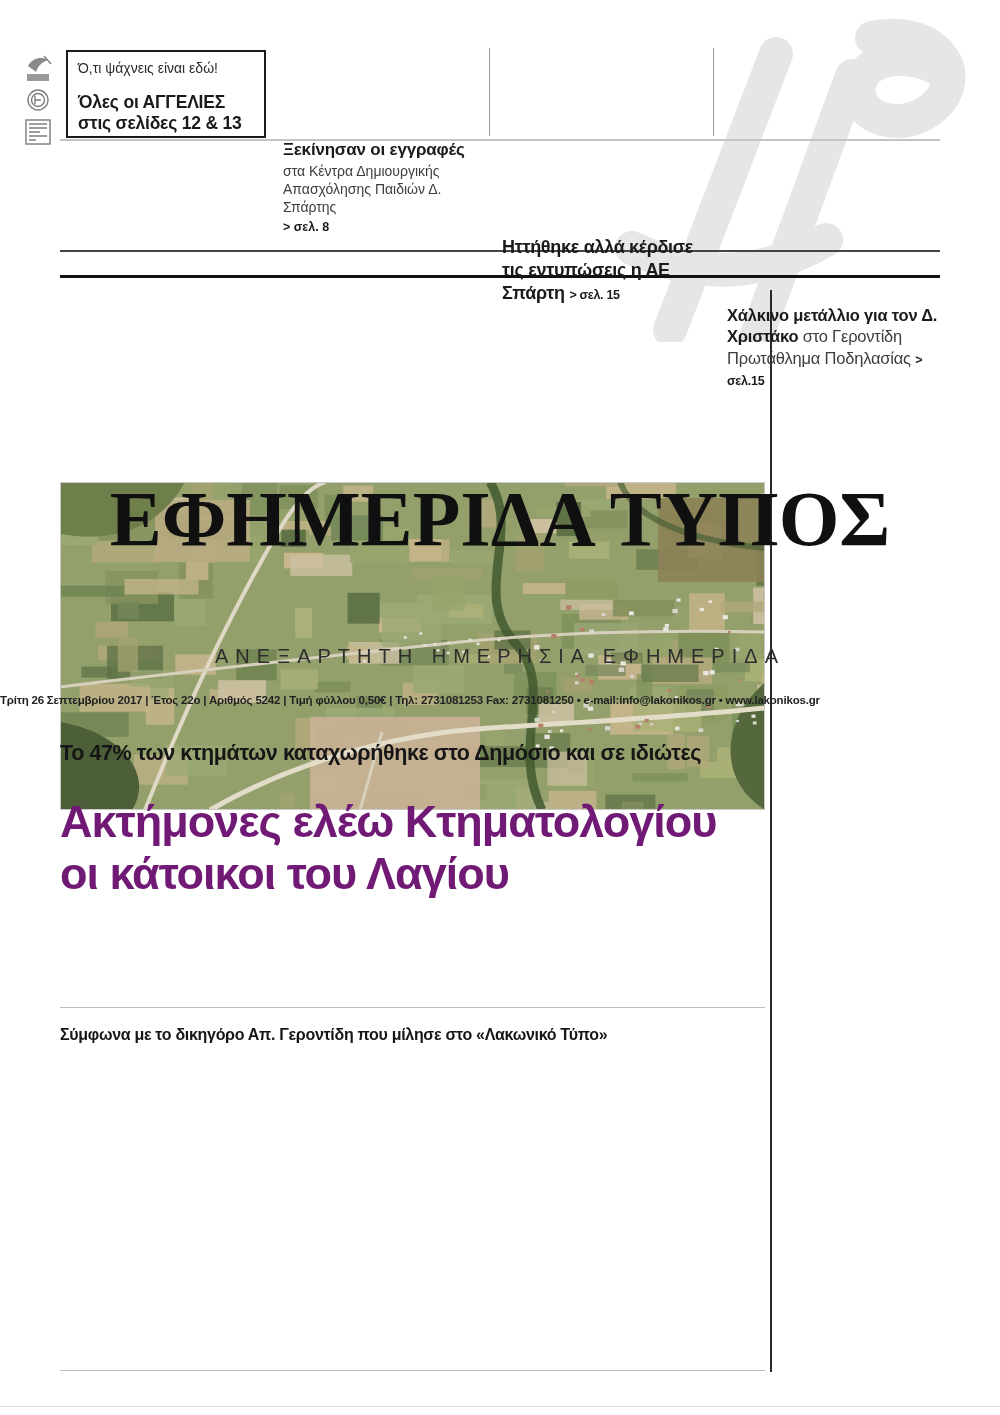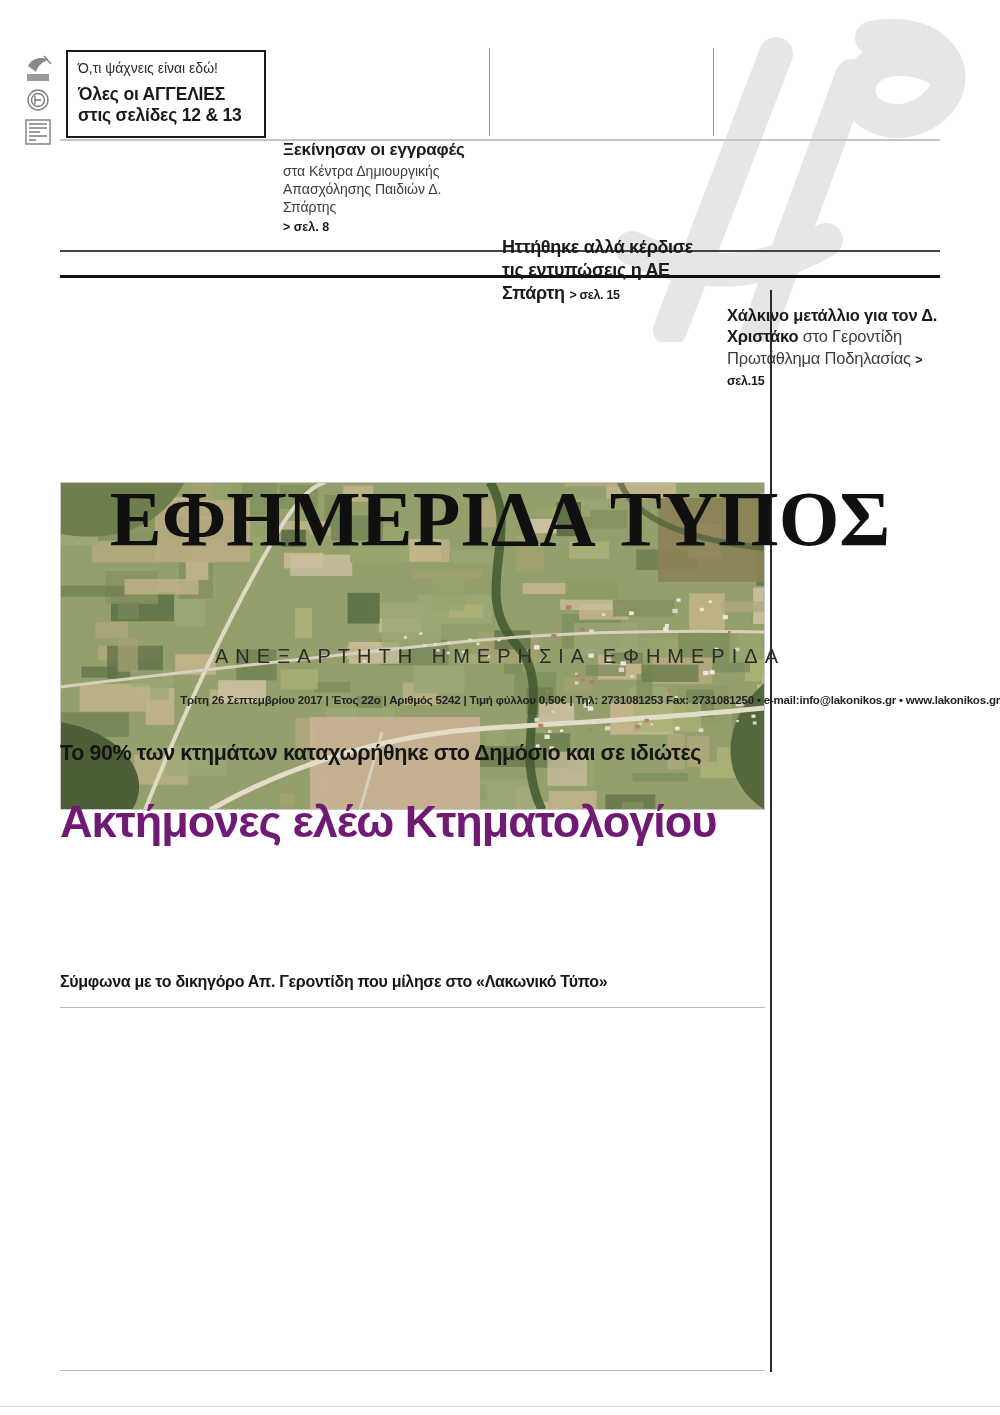--- a/index.html
+++ b/index.html
@@ -4,21 +4,21 @@
 <style>
   html,body{margin:0;padding:0;background:#9c9c9c;}
   .page{position:relative;width:1000px;height:1415px;margin:0 auto;background:#ffffff;
         font-family:"Liberation Sans",sans-serif;overflow:hidden;color:#1a1a1a;}
   .abs{position:absolute;}
   .z{position:relative;z-index:1;}
 
   
   .classbox{left:66px;top:50px;width:200px;height:88px;border:2px solid #1a1a1a;
             padding:8px 10px;box-sizing:border-box;}
-  .classbox .l1{font-size:14px;color:#2b2b2b;margin-bottom:8px;}
+  .classbox .l1{font-size:14px;color:#2b2b2b;margin-bottom:16px;}
   .classbox .l2{font-size:17.5px;font-weight:bold;line-height:1.22;letter-spacing:-0.2px;}
   .teaser2{left:283px;top:52px;width:194px;}
   .teaser2 .tt{font-size:17px;font-weight:bold;margin-bottom:3px;letter-spacing:-0.2px;}
   .teaser2 .tb{font-size:14px;color:#3d3d3d;line-height:1.28;}
   .teaser2 .tr{font-size:12.5px;font-weight:bold;margin-top:3px;}
   .vsep{width:1px;background:#9a9a9a;}
   .vsep1{left:489px;top:48px;height:88px;}
   .vsep2{left:713px;top:48px;height:88px;}
   .teaser3{left:502px;top:54px;width:200px;font-size:18px;font-weight:bold;
            line-height:1.28;letter-spacing:-0.3px;}
@@ -28,21 +28,21 @@
   .teaser4 .tr{font-size:12.5px;font-weight:bold;}
   .hr-top{left:60px;top:139px;width:880px;height:2px;background:#c4c4c4;}
 
   
   .mast-title{left:0;top:143px;width:100%;text-align:center;
       font-family:"Liberation Serif","DejaVu Serif",serif;font-weight:bold;
       font-size:78px;line-height:1;letter-spacing:0px;color:#101010;}
   .mast-sub{left:0;top:230px;width:100%;text-align:center;font-size:20px;
       letter-spacing:7px;color:#2d2d2d;}
   .dl1{left:60px;top:250px;width:880px;height:1.5px;background:#444;}
-  .dateline{left:0;top:256px;width:100%;text-align:right;font-size:11.5px;
+  .dateline{left:0;top:256px;width:100%;text-align:left;font-size:11.5px;
       font-weight:bold;letter-spacing:-0.2px;color:#222;}
   .dl2{left:60px;top:275px;width:880px;height:2.5px;background:#111;}
 
   
   .main-vline{left:770px;top:290px;width:1.5px;height:1082px;background:#2a2a2a;}
 
   
   .kicker{left:60px;top:291px;width:706px;font-size:21.5px;font-weight:bold;
           letter-spacing:-0.4px;color:#161616;}
   .headline1{left:60px;top:321px;width:712px;font-size:45px;font-weight:bold;
@@ -115,23 +115,24 @@
   <div class="abs hr-top"></div>
 
   <div class="abs mast-title z">ΕΦΗΜΕΡΙΔΑ ΤΥΠΟΣ</div>
   <div class="abs mast-sub z">ΑΝΕΞΑΡΤΗΤΗ ΗΜΕΡΗΣΙΑ ΕΦΗΜΕΡΙΔΑ</div>
   <div class="abs dl1"></div>
   <div class="abs dateline z">Τρίτη 26 Σεπτεμβρίου 2017 | Έτος 22ο | Αριθμός 5242 | Τιμή φύλλου 0,50€ | Τηλ: 2731081253 Fax: 2731081250 • e-mail:info@lakonikos.gr • www.lakonikos.gr</div>
   <div class="abs dl2"></div>
 
   <div class="abs main-vline"></div>
 
-  <div class="abs kicker z">Το 90% των κτημάτων καταχωρήθηκε στο Δημόσιο και σε ιδιώτες</div>
+  <div class="abs kicker z">Το 47% των κτημάτων καταχωρήθηκε στο Δημόσιο και σε ιδιώτες</div>
   <div class="abs headline1 z">
     <div>Ακτήμονες ελέω Κτηματολογίου</div>
+    <div>οι κάτοικοι του Λαγίου</div>
   </div>
   <div class="abs subhead1 z">Σύμφωνα με το δικηγόρο Απ. Γεροντίδη που μίλησε στο «Λακωνικό Τύπο»</div>
 
   <svg class="abs satphoto" viewBox="0 0 705 328" preserveAspectRatio="none">
     <rect width="705" height="328" fill="#93a06b"></rect>
     <g id="patches">
         <rect x="546.1" y="-3.4" width="70.1" height="20.4" fill="#c3b489" opacity="0.89"></rect>
         <rect x="538.2" y="172.7" width="42.8" height="24.9" fill="#c3b489" opacity="0.97"></rect>
         <rect x="685.0" y="177.3" width="29.5" height="22.0" fill="#aab077" opacity="0.94"></rect>
         <rect x="85.8" y="206.0" width="28.5" height="36.9" fill="#c3b489" opacity="0.87"></rect>

